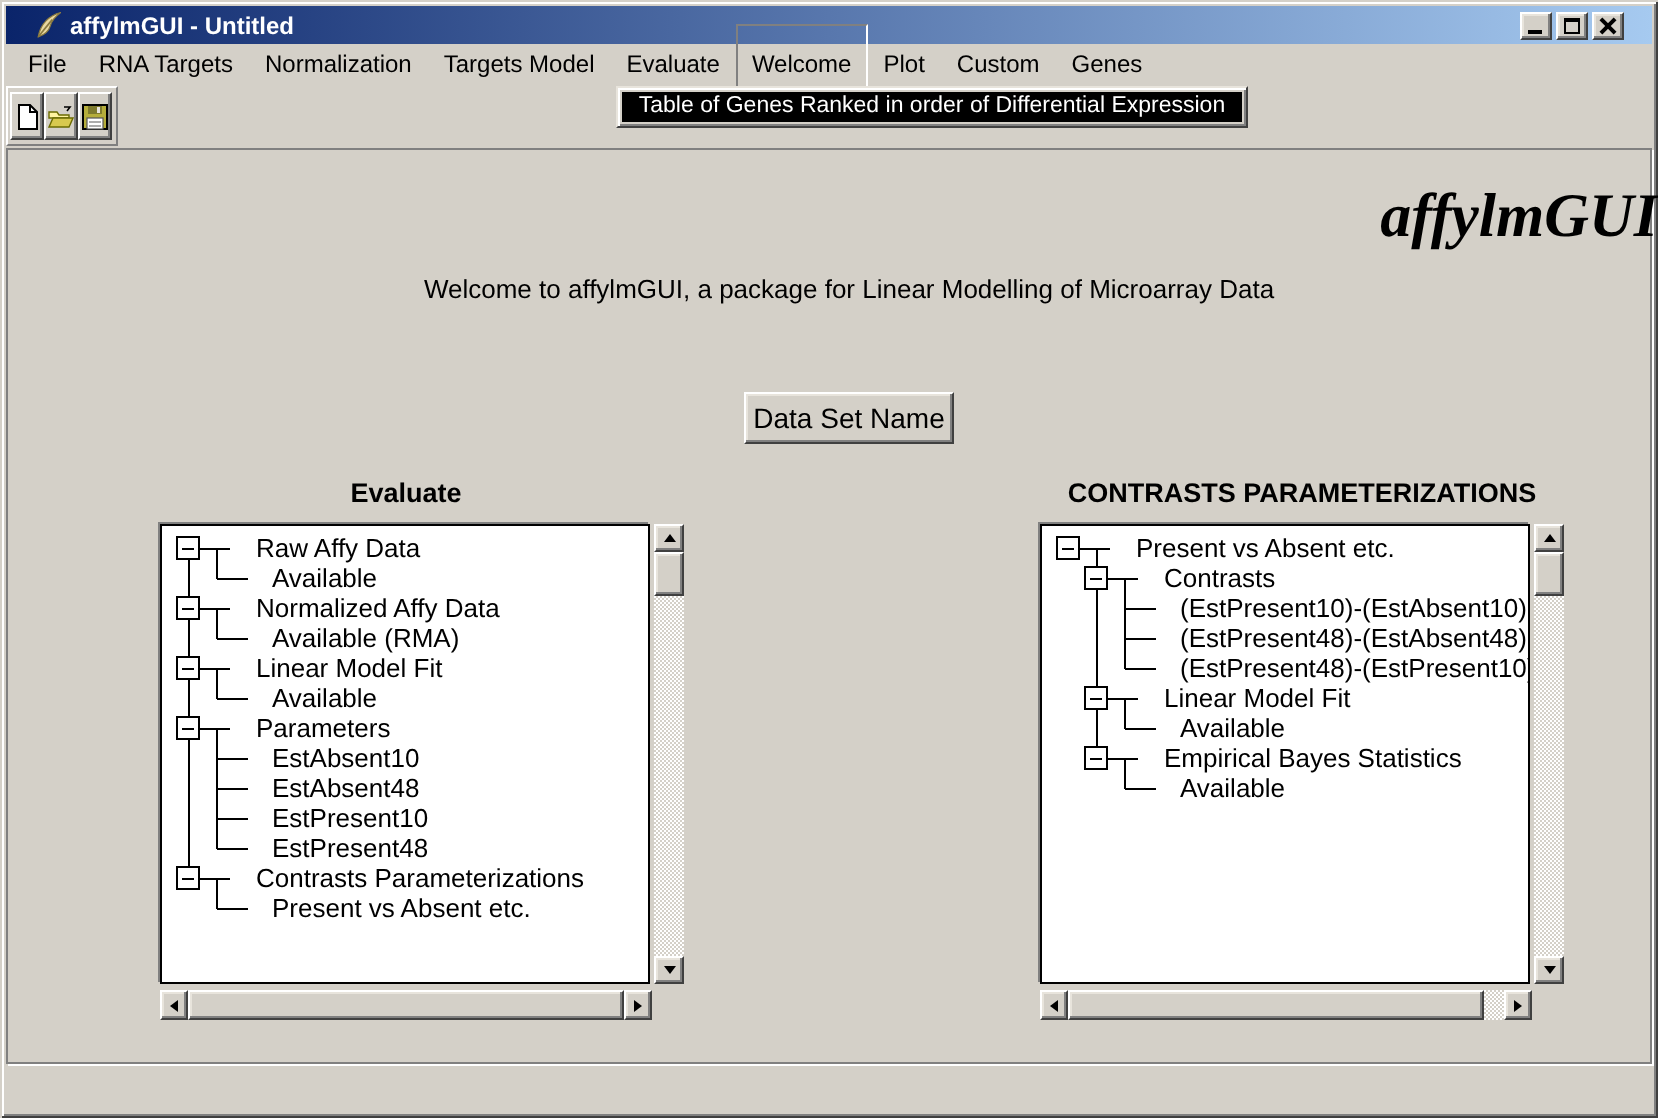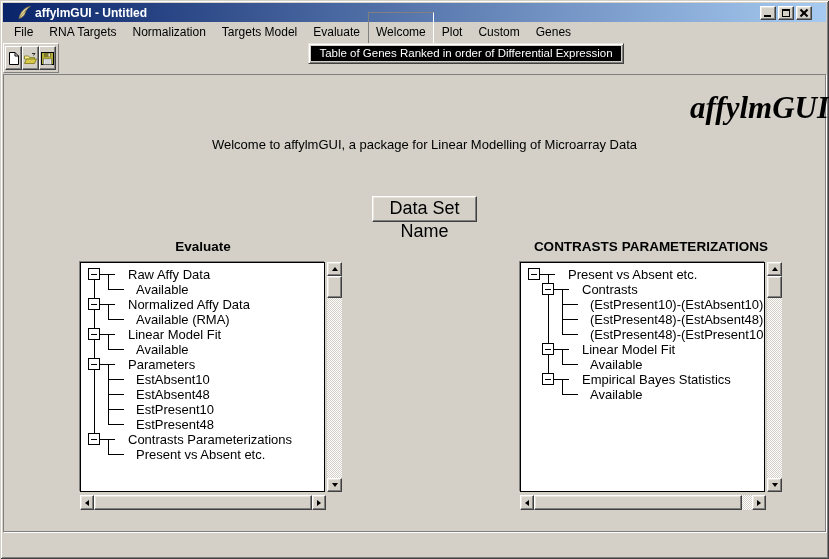--- a/index.html
+++ b/index.html
@@ -58,21 +58,21 @@
   .mainframe { position:absolute; left:3px; top:74px; width:823px; height:458px;
     border:1px solid #808080; box-shadow:1px 1px 0 #ffffff; }
 
   .app-title { position:absolute; left:20px; top:90px; width:809px; text-align:right;
     font-family:"Liberation Serif", serif; font-style:italic; font-weight:bold;
     font-size:31px; color:#000; }
   .welcome { position:absolute; left:20px; top:137px; width:809px; text-align:center;
     font-size:13px; color:#000; }
 
   .dataset-btn { position:absolute; left:372px; top:196px; width:105px; height:26px;
-    background:#d4d0c8; font-family:"Liberation Sans",sans-serif; font-size:18px;
+    background:#d4d0c8; font-family:"Liberation Sans",sans-serif; font-size:14px;
     border:1px solid; border-color:#ffffff #404040 #404040 #ffffff;
     box-shadow: inset -1px -1px 0 #808080, inset 1px 1px 0 #e8e4dc;
     text-align:center; line-height:23px; }
 
   .tree-header { position:absolute; top:239px; text-align:center; font-size:13.5px;
     font-weight:bold; white-space:nowrap; }
   .tree-header.left  { left:64px;  width:278px; }
   .tree-header.right { left:510px; width:282px; }
 
   .treebox { position:absolute; top:262px; width:245px; height:230px;

